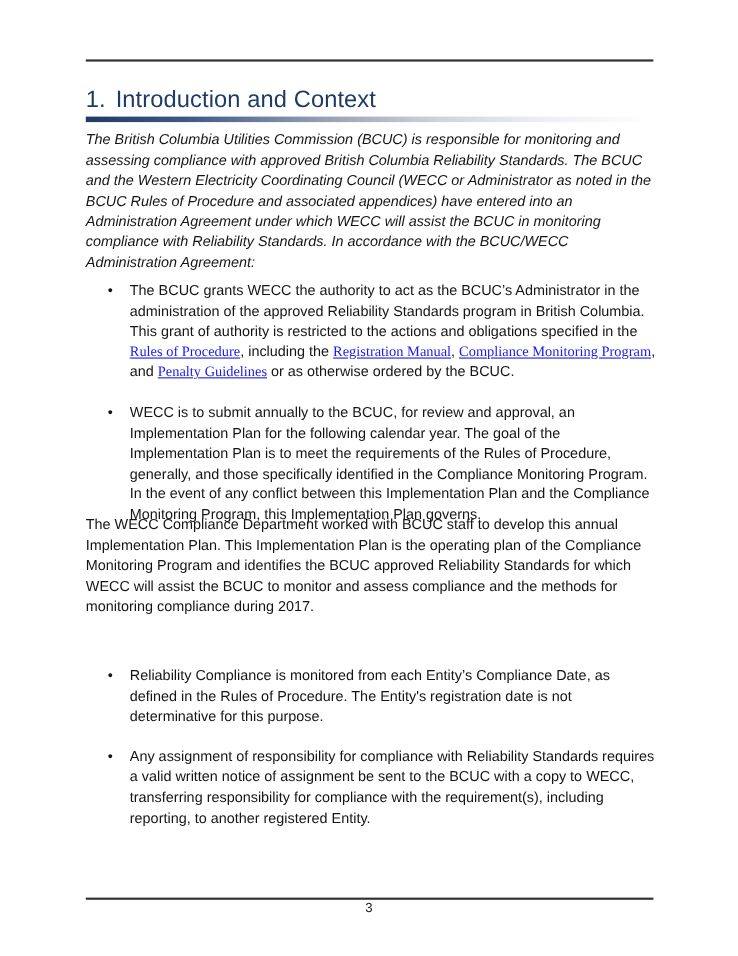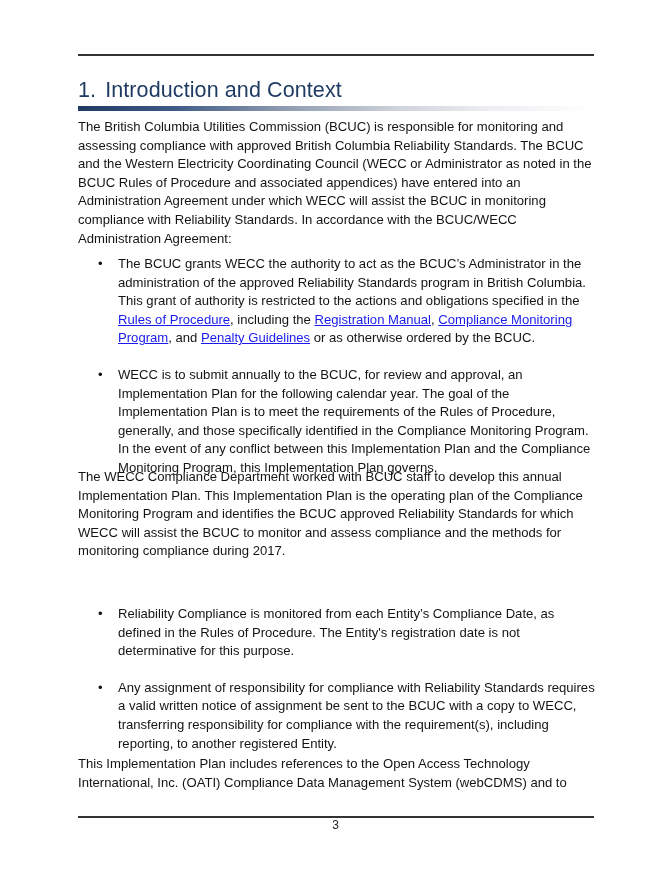--- a/index.html
+++ b/index.html
@@ -51,21 +51,21 @@
     }
     .body-text {
       position: absolute;
       left: 78px;
       width: 520px;
       font-size: 13.1px;
       line-height: 18.6px;
       margin: 0;
       color: #141414;
     }
-    .p1 { top: 118px; }
+    .p1 { top: 118px; font-style: italic; }
     .bullets1 { top: 255px; }
     .p2 { top: 468px; }
     .p3 { top: 584px; }
     .bullets2 { top: 605px; }
     .p4 { top: 755px; }
     ul.bl {
       position: absolute;
       left: 78px;
       width: 520px;
       margin: 0;
@@ -82,20 +82,21 @@
     }
     ul.bl li + li { margin-top: 18px; }
     ul.bl li .bullet {
       position: absolute;
       left: 20px;
       top: 0;
     }
     a.doc-link {
       color: #1a1aee;
       text-decoration: underline;
+      font-family: Liberation Serif, serif;
     }
     .bottom-rule {
       position: absolute;
       left: 78px;
       top: 816px;
       width: 516px;
       height: 1.5px;
       background: #333333;
     }
     .page-number {
@@ -140,18 +141,17 @@
     <li>
       <span class="bullet">•</span>
       <span>Reliability Compliance is monitored from each Entity’s Compliance Date, as defined in the Rules of Procedure. The Entity's registration date is not determinative for this purpose.</span>
     </li>
     <li>
       <span class="bullet">•</span>
       <span>Any assignment of responsibility for compliance with Reliability Standards requires a valid written notice of assignment be sent to the BCUC with a copy to WECC, transferring responsibility for compliance with the requirement(s), including reporting, to another registered Entity.</span>
     </li>
   </ul>
 
-  <p class="body-text p4">This Implementation Plan includes references to the Open Access Technology International, Inc. (OATI) Compliance Data Management System (webCDMS) and to</p>
 
   <div class="bottom-rule"></div>
   <div class="page-number">3</div>
 
 </div>
 
 </body></html>

